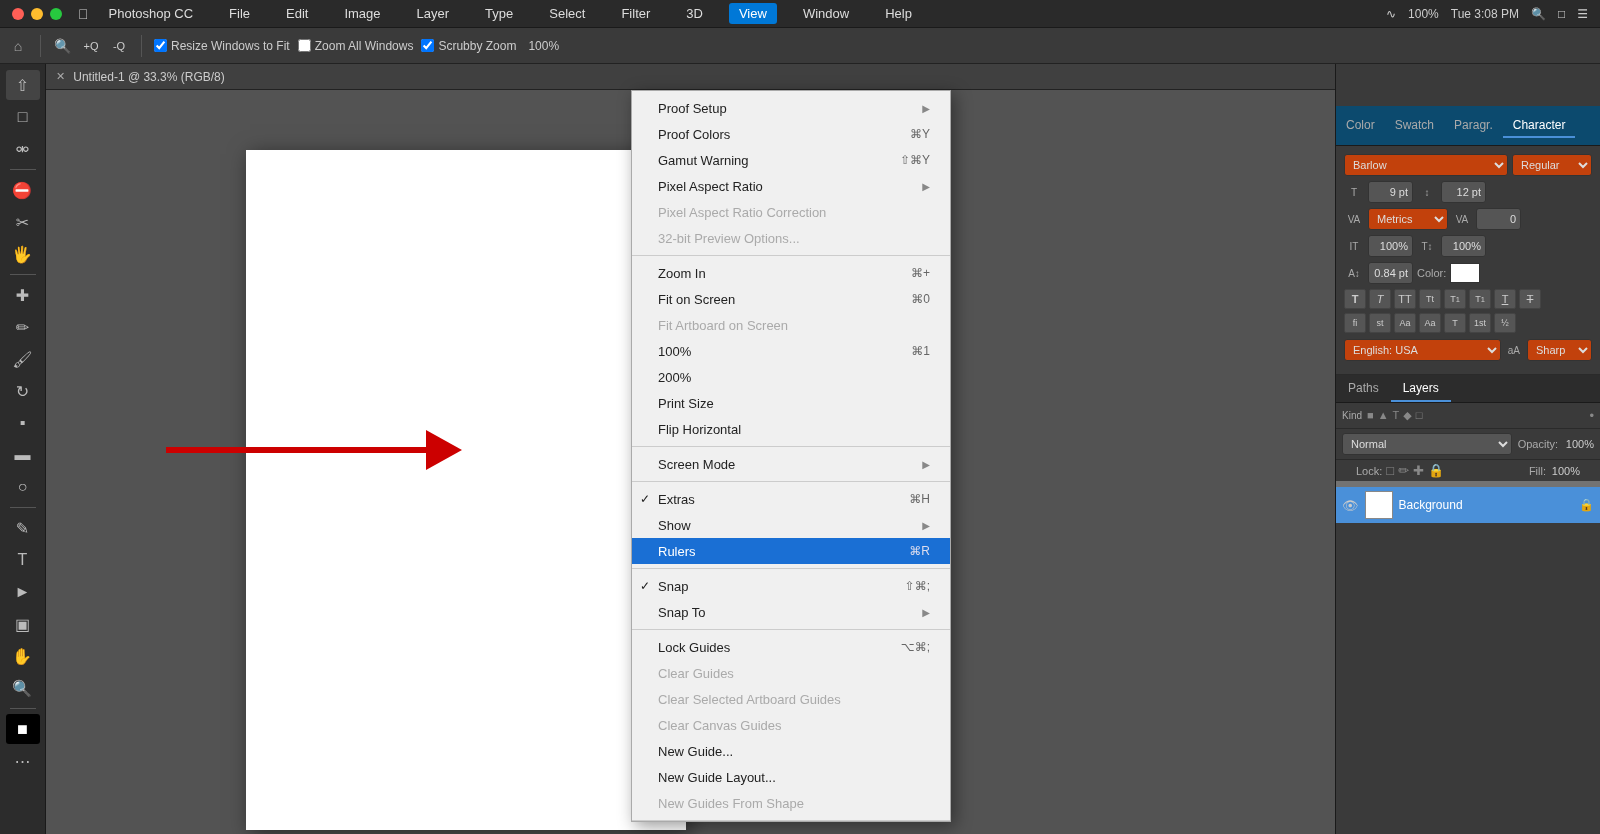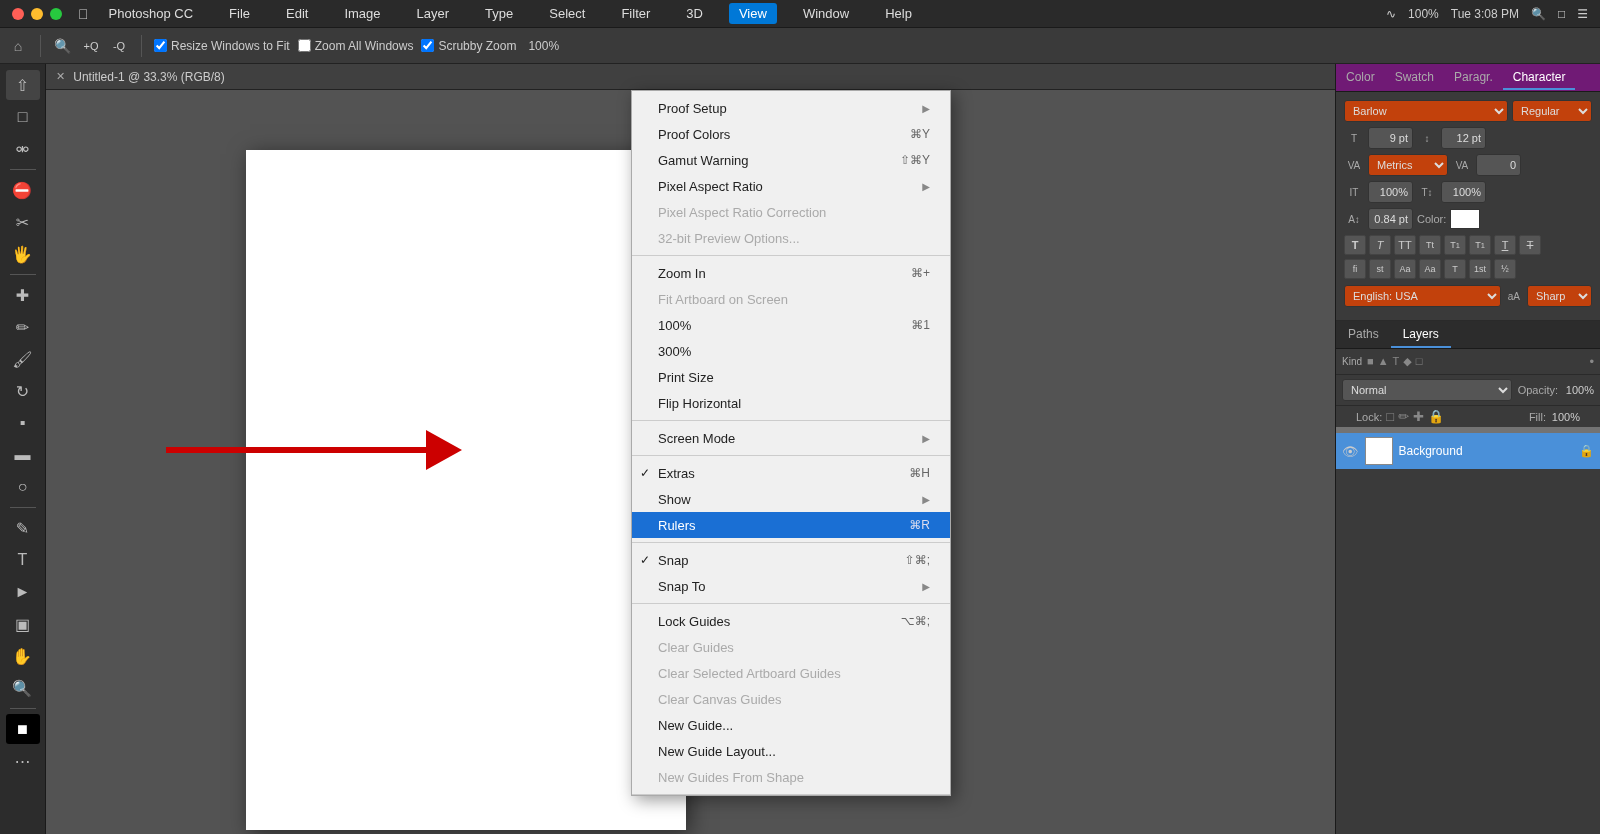--- a/index.html
+++ b/index.html
@@ -258,24 +258,25 @@
     .right-panel {
       width: 265px;
       background: #3a3a3a;
       border-left: 1px solid #1a1a1a;
       display: flex;
       flex-direction: column;
       flex-shrink: 0;
     }
     .panel-tabs {
       display: flex;
-      background: #701a75;
+      background: #0c4a6e;
       border-bottom: 1px solid #1a1a1a;
-      height: 28px;
-      align-items: center;
+      height: 40px;
+      align-items: center;
+      margin-top: 42px;
     }
     .panel-tab {
       padding: 4px 10px;
       font-size: 12px;
       color: #aaa;
       cursor: pointer;
       border-bottom: 2px solid transparent;
     }
     .panel-tab.active { color: #fff; border-bottom-color: #4a90d9; }
     .panel-section {
@@ -582,29 +583,33 @@
           <div class="menu-item disabled">
             <span class="menu-item-label">32-bit Preview Options...</span>
           </div>
         </div>
 
         <div class="menu-section">
           <div class="menu-item">
             <span class="menu-item-label">Zoom In</span>
             <span class="menu-item-shortcut">⌘+</span>
           </div>
+          <div class="menu-item">
+            <span class="menu-item-label">Fit on Screen</span>
+            <span class="menu-item-shortcut">⌘0</span>
+          </div>
           <div class="menu-item disabled">
             <span class="menu-item-label">Fit Artboard on Screen</span>
           </div>
           <div class="menu-item">
             <span class="menu-item-label">100%</span>
             <span class="menu-item-shortcut">⌘1</span>
           </div>
           <div class="menu-item">
-            <span class="menu-item-label">300%</span>
+            <span class="menu-item-label">200%</span>
           </div>
           <div class="menu-item">
             <span class="menu-item-label">Print Size</span>
           </div>
           <div class="menu-item">
             <span class="menu-item-label">Flip Horizontal</span>
           </div>
         </div>
 
         <div class="menu-section">

